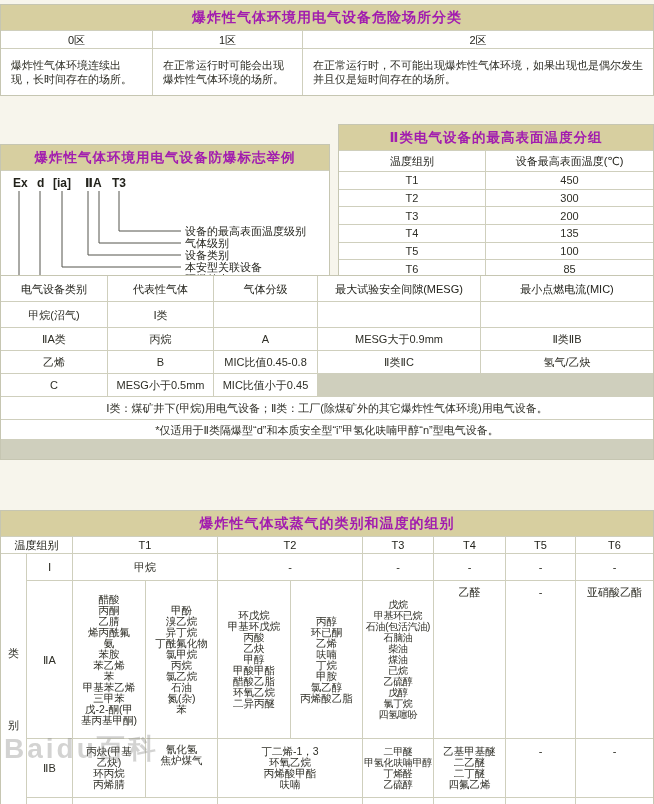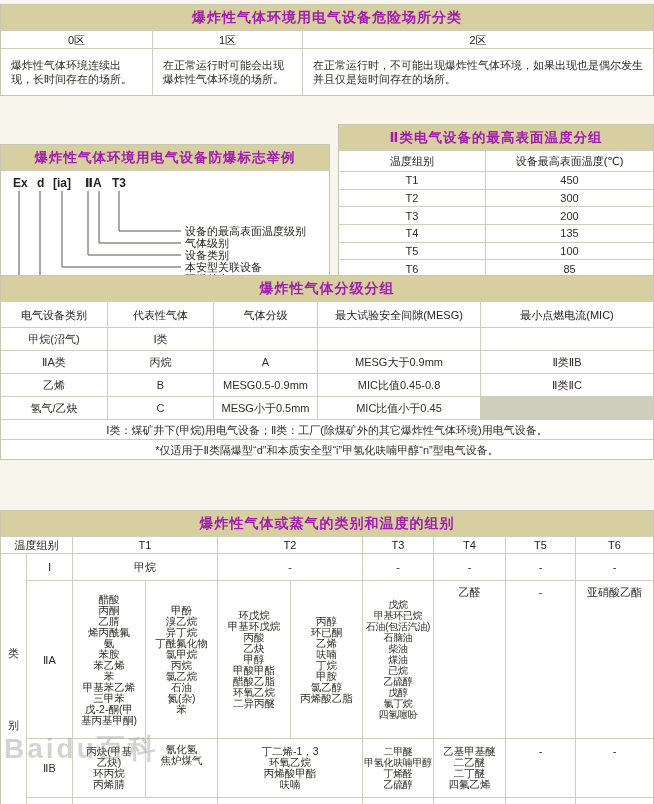--- a/index.html
+++ b/index.html
@@ -88,42 +88,40 @@
   <div class="cell">200</div>
   <div class="cell">T4</div>
   <div class="cell">135</div>
   <div class="cell">T5</div>
   <div class="cell">100</div>
   <div class="cell">T6</div>
   <div class="cell">85</div>
 </div>
 
 <div class="tbl" style="left:0;top:275px;width:652px;grid-template-columns:106px 105px 103px 162px 172px;grid-template-rows:25px 25px repeat(4,22px) 19px 19px;">
-  <div class="titlebar">爆炸性气体分级分组</div>
   <div class="cell hdr">电气设备类别</div>
   <div class="cell hdr">代表性气体</div>
   <div class="cell hdr">气体分级</div>
   <div class="cell hdr">最大试验安全间隙(MESG)</div>
   <div class="cell hdr">最小点燃电流(MIC)</div>
 
   <div class="cell">甲烷(沼气)</div>
   <div class="cell">Ⅰ类</div>
   <div class="cell"></div>
   <div class="cell"></div>
   <div class="cell"></div>
 
   <div class="cell">ⅡA类</div>
   <div class="cell">丙烷</div>
   <div class="cell">A</div>
   <div class="cell">MESG大于0.9mm</div>
 
   <div class="cell">Ⅱ类ⅡB</div>
   <div class="cell">乙烯</div>
   <div class="cell">B</div>
-  <div class="cell">MESG0.5-0.9mm</div>
   <div class="cell">MIC比值0.45-0.8</div>
 
   <div class="cell">Ⅱ类ⅡC</div>
   <div class="cell">氢气/乙炔</div>
   <div class="cell">C</div>
   <div class="cell">MESG小于0.5mm</div>
   <div class="cell">MIC比值小于0.45</div>
 
   <div class="cell" style="grid-column:1/-1;">Ⅰ类：煤矿井下(甲烷)用电气设备；Ⅱ类：工厂(除煤矿外的其它爆炸性气体环境)用电气设备。</div>
   <div class="cell" style="grid-column:1/-1;">*仅适用于Ⅱ类隔爆型“d”和本质安全型“i”甲氢化呋喃甲醇“n”型电气设备。</div>

